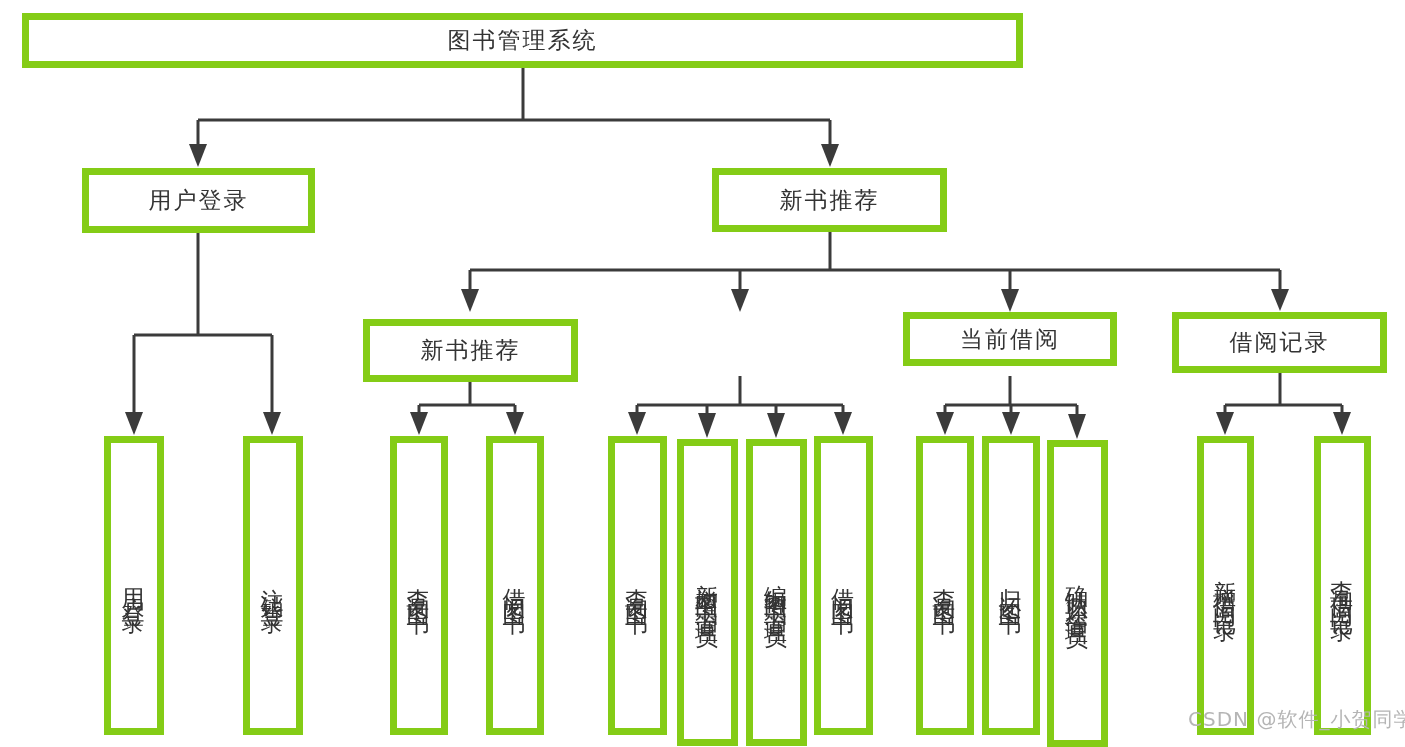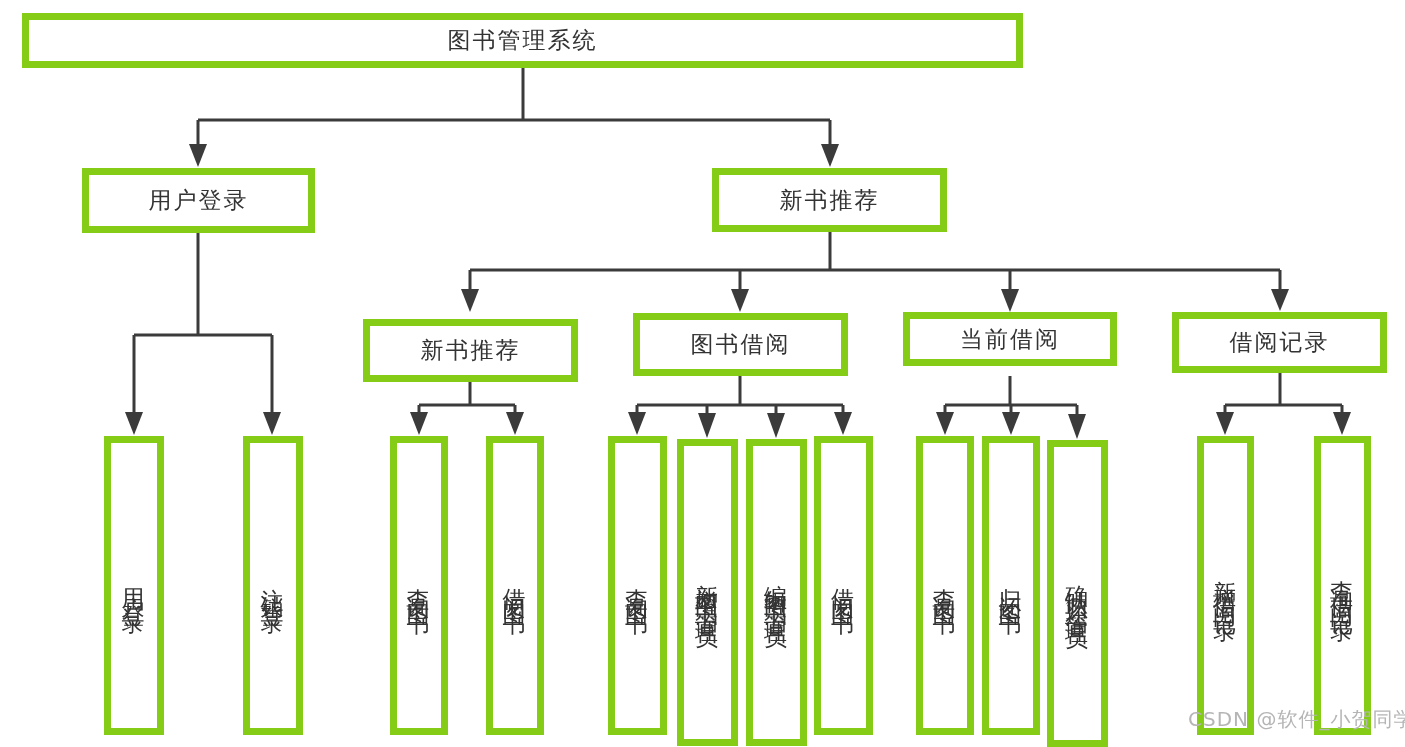--- a/index.html
+++ b/index.html
@@ -141,23 +141,20 @@
   <div class="node" style="left:82px; top:168px; width:233px; height:65px;">
     <span class="hlabel">用户登录</span>
   </div>
   <div class="node" style="left:712px; top:168px; width:235px; height:64px;">
     <span class="hlabel">新书推荐</span>
   </div>
 
   <div class="node" style="left:363px; top:319px; width:215px; height:63px;">
     <span class="hlabel">新书推荐</span>
   </div>
-  <div class="node" style="left:633px; top:313px; width:215px; height:63px;">
-    <span class="hlabel">图书借阅</span>
-  </div>
   <div class="node" style="left:903px; top:312px; width:214px; height:54px;">
     <span class="hlabel">当前借阅</span>
   </div>
   <div class="node" style="left:1172px; top:312px; width:215px; height:61px;">
     <span class="hlabel">借阅记录</span>
   </div>
 
   <div class="node" style="left:104px; top:436px; width:60px; height:299px;">
     <span class="vlabel">用户登录</span>
   </div>

